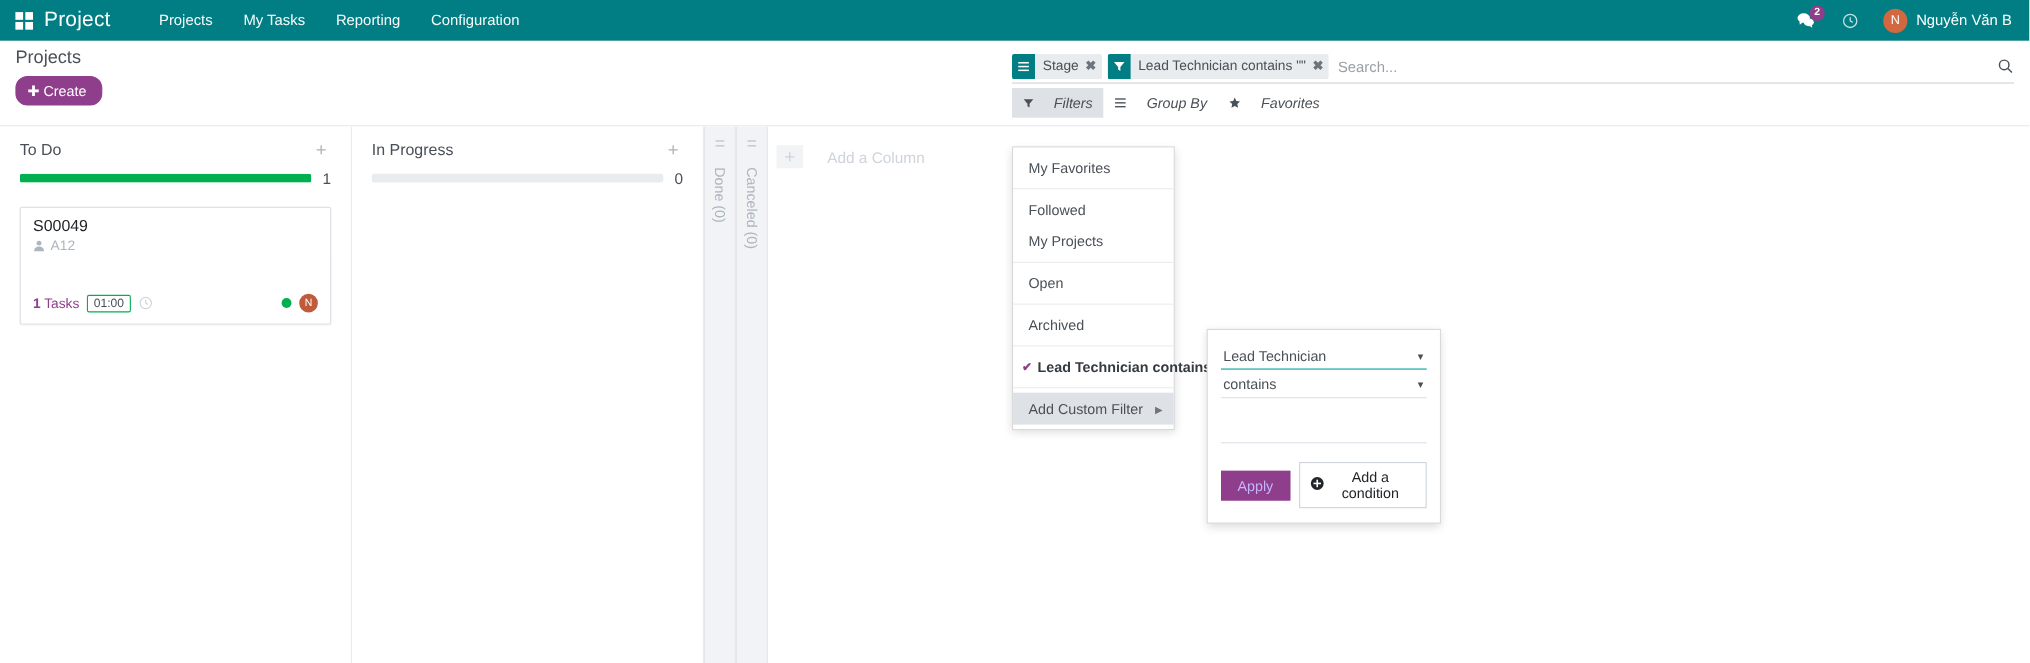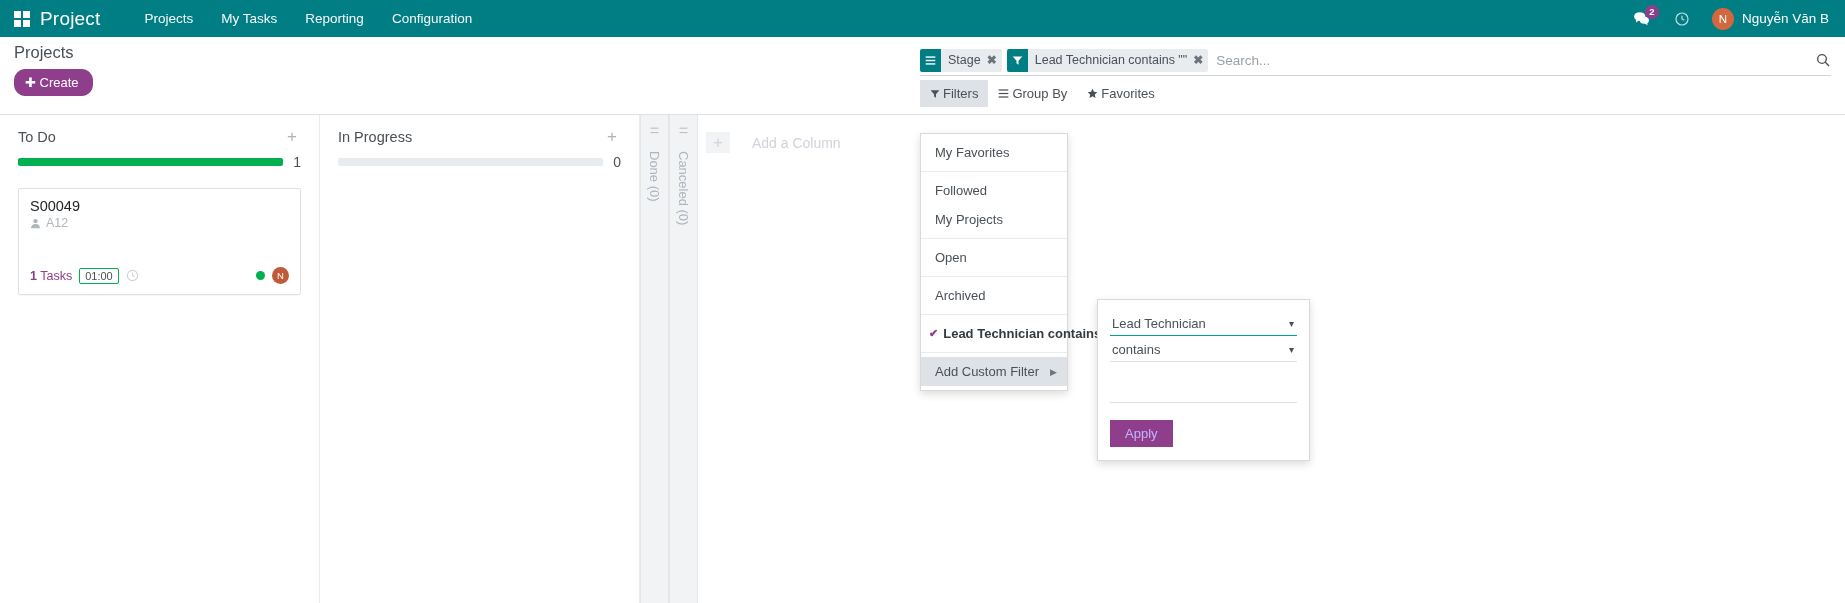--- a/index.html
+++ b/index.html
@@ -172,25 +172,26 @@
     margin-top: 4px;
     position: relative;
   }
   .fb-btn {
     font-size: 13px;
     color: #495057;
     padding: 6px 10px;
     cursor: pointer;
     display: flex;
     align-items: center;
-    gap: 3px;
+    gap: 18px;
     white-space: nowrap;
     background: transparent;
     border: none;
     font-family: inherit;
+    font-style: italic;
   }
   .fb-btn.active { background: #dee2e6; }
 
   
   .dropdown {
     position: absolute;
     left: 920px;
     top: 133px;
     width: 148px;
     background: #ffffff;
@@ -657,14 +658,24 @@
   </div>
   <div class="sel-wrap">
     <select class="sel">
       <option>contains</option>
     </select>
     <span class="sel-arrow">▾</span>
   </div>
   <input class="val-input" type="text" style="">
   <div class="sub-actions">
     <button class="btn-apply">Apply</button>
+    <button class="btn-addcond">
+      <span>
+        <svg width="13" height="13" viewBox="0 0 16 16" fill="#212529">
+          <circle cx="8" cy="8" r="7.2"></circle>
+          <rect x="7.1" y="3.8" width="1.8" height="8.4" fill="#ffffff"></rect>
+          <rect x="3.8" y="7.1" width="8.4" height="1.8" fill="#ffffff"></rect>
+        </svg>
+      </span>
+      <span>Add a condition</span>
+    </button>
   </div>
 </div>
 
 </body></html>

